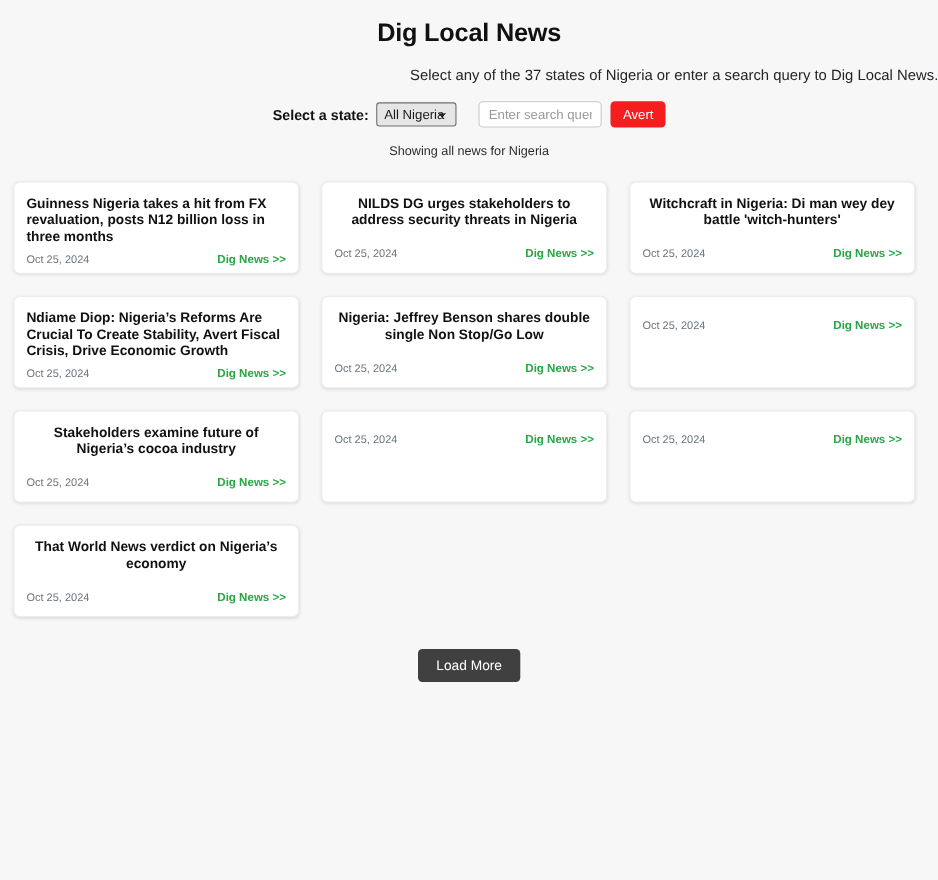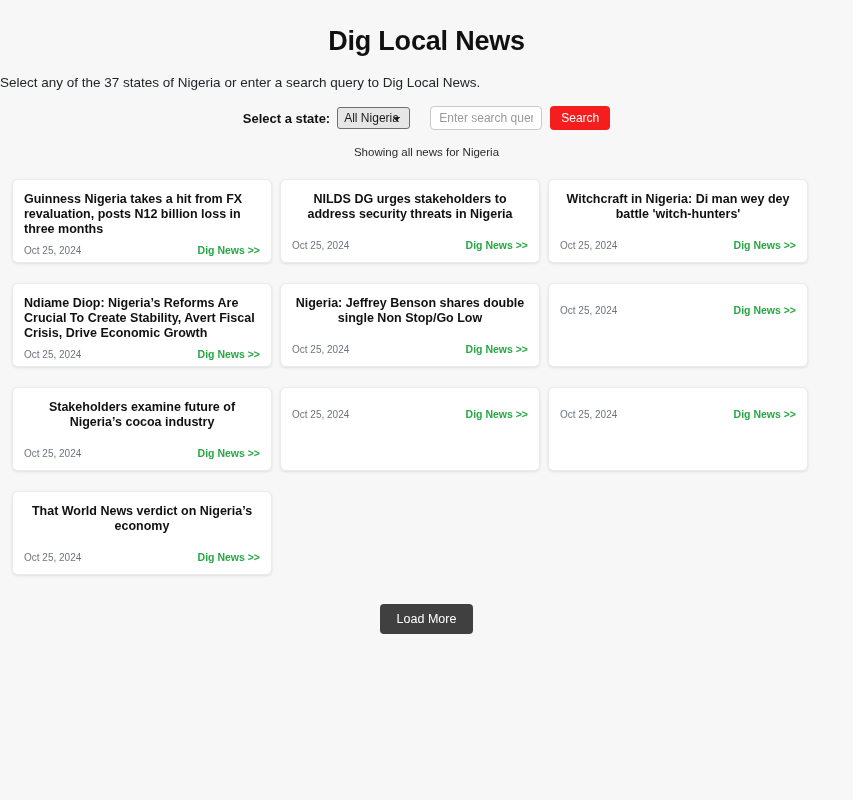--- a/index.html
+++ b/index.html
@@ -15,29 +15,29 @@
     font-family: "Liberation Sans", sans-serif;
     color: #212529;
     overflow: hidden;
   }
   .page {
     width: 853px;
     padding: 0;
   }
   .page-title {
     text-align: center;
-    font-size: 27px;
+    font-size: 23px;
     font-weight: bold;
     letter-spacing: -0.2px;
     margin: 0;
-    padding-top: 26px;
+    padding-top: 16px;
     color: #111111;
   }
   .subtitle {
-    text-align: left;
+    text-align: right;
     font-size: 13.5px;
     color: #212529;
     margin: 0;
     padding-top: 18px;
   }
   .search-bar {
     display: flex;
     align-items: center;
     justify-content: center;
     gap: 0;
@@ -100,21 +100,21 @@
   .showing-text {
     text-align: center;
     font-size: 11.5px;
     color: #2b2b2b;
     padding-top: 16px;
   }
   .cards-grid {
     display: flex;
     flex-wrap: wrap;
     align-content: flex-start;
-    gap: 20px 8px;
+    gap: 20px 20px;
     padding: 21px 12px 0 12px;
   }
   .news-card {
     width: 260px;
     background: #ffffff;
     border: 1px solid #ececec;
     border-radius: 6px;
     box-shadow: 0 1px 3px rgba(0,0,0,0.10);
     padding: 12px 11px 11px 11px;
     display: flex;
@@ -173,21 +173,21 @@
 
   <div class="search-bar">
     <span class="search-label">Select a state:</span>
 
     <select class="state-select">
       <option>All Nigeria</option>
     </select>
 
     <input class="search-input" type="text" placeholder="Enter search query" style="">
 
-    <button class="search-button">Search</button>
+    <button class="search-button">Avert</button>
   </div>
 
   <div class="showing-text">Showing all news for Nigeria</div>
 
   <div class="cards-grid">
 
   <div class="news-card h-tall">
         <div class="card-title">Guinness Nigeria takes a hit from FX revaluation, posts N12 billion loss in three months</div>
         <div class="card-meta">
           <span class="card-date">Oct 25, 2024</span>

